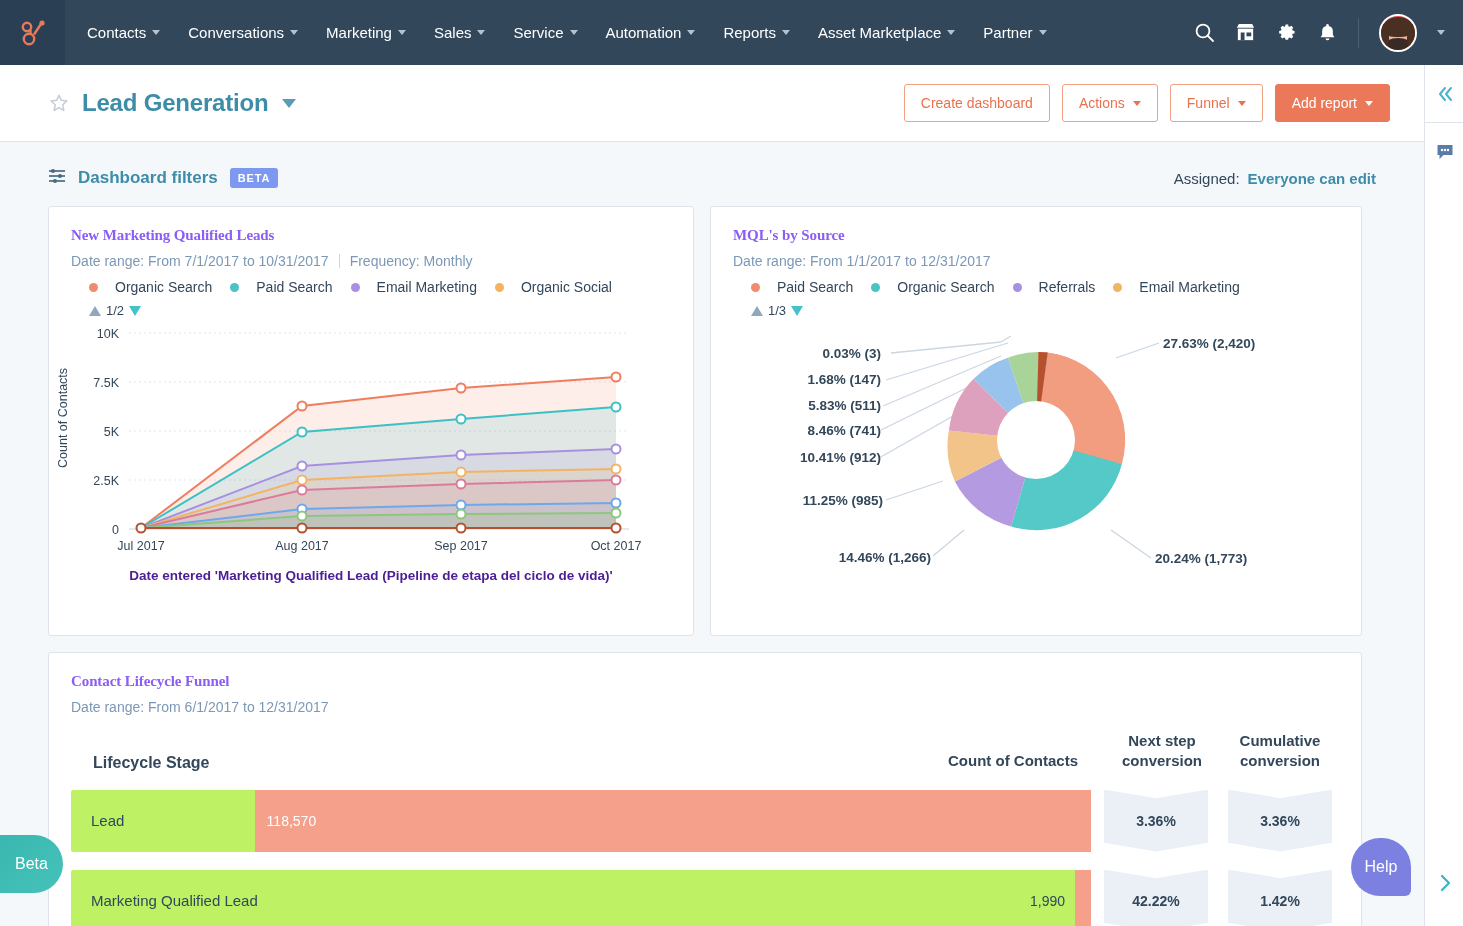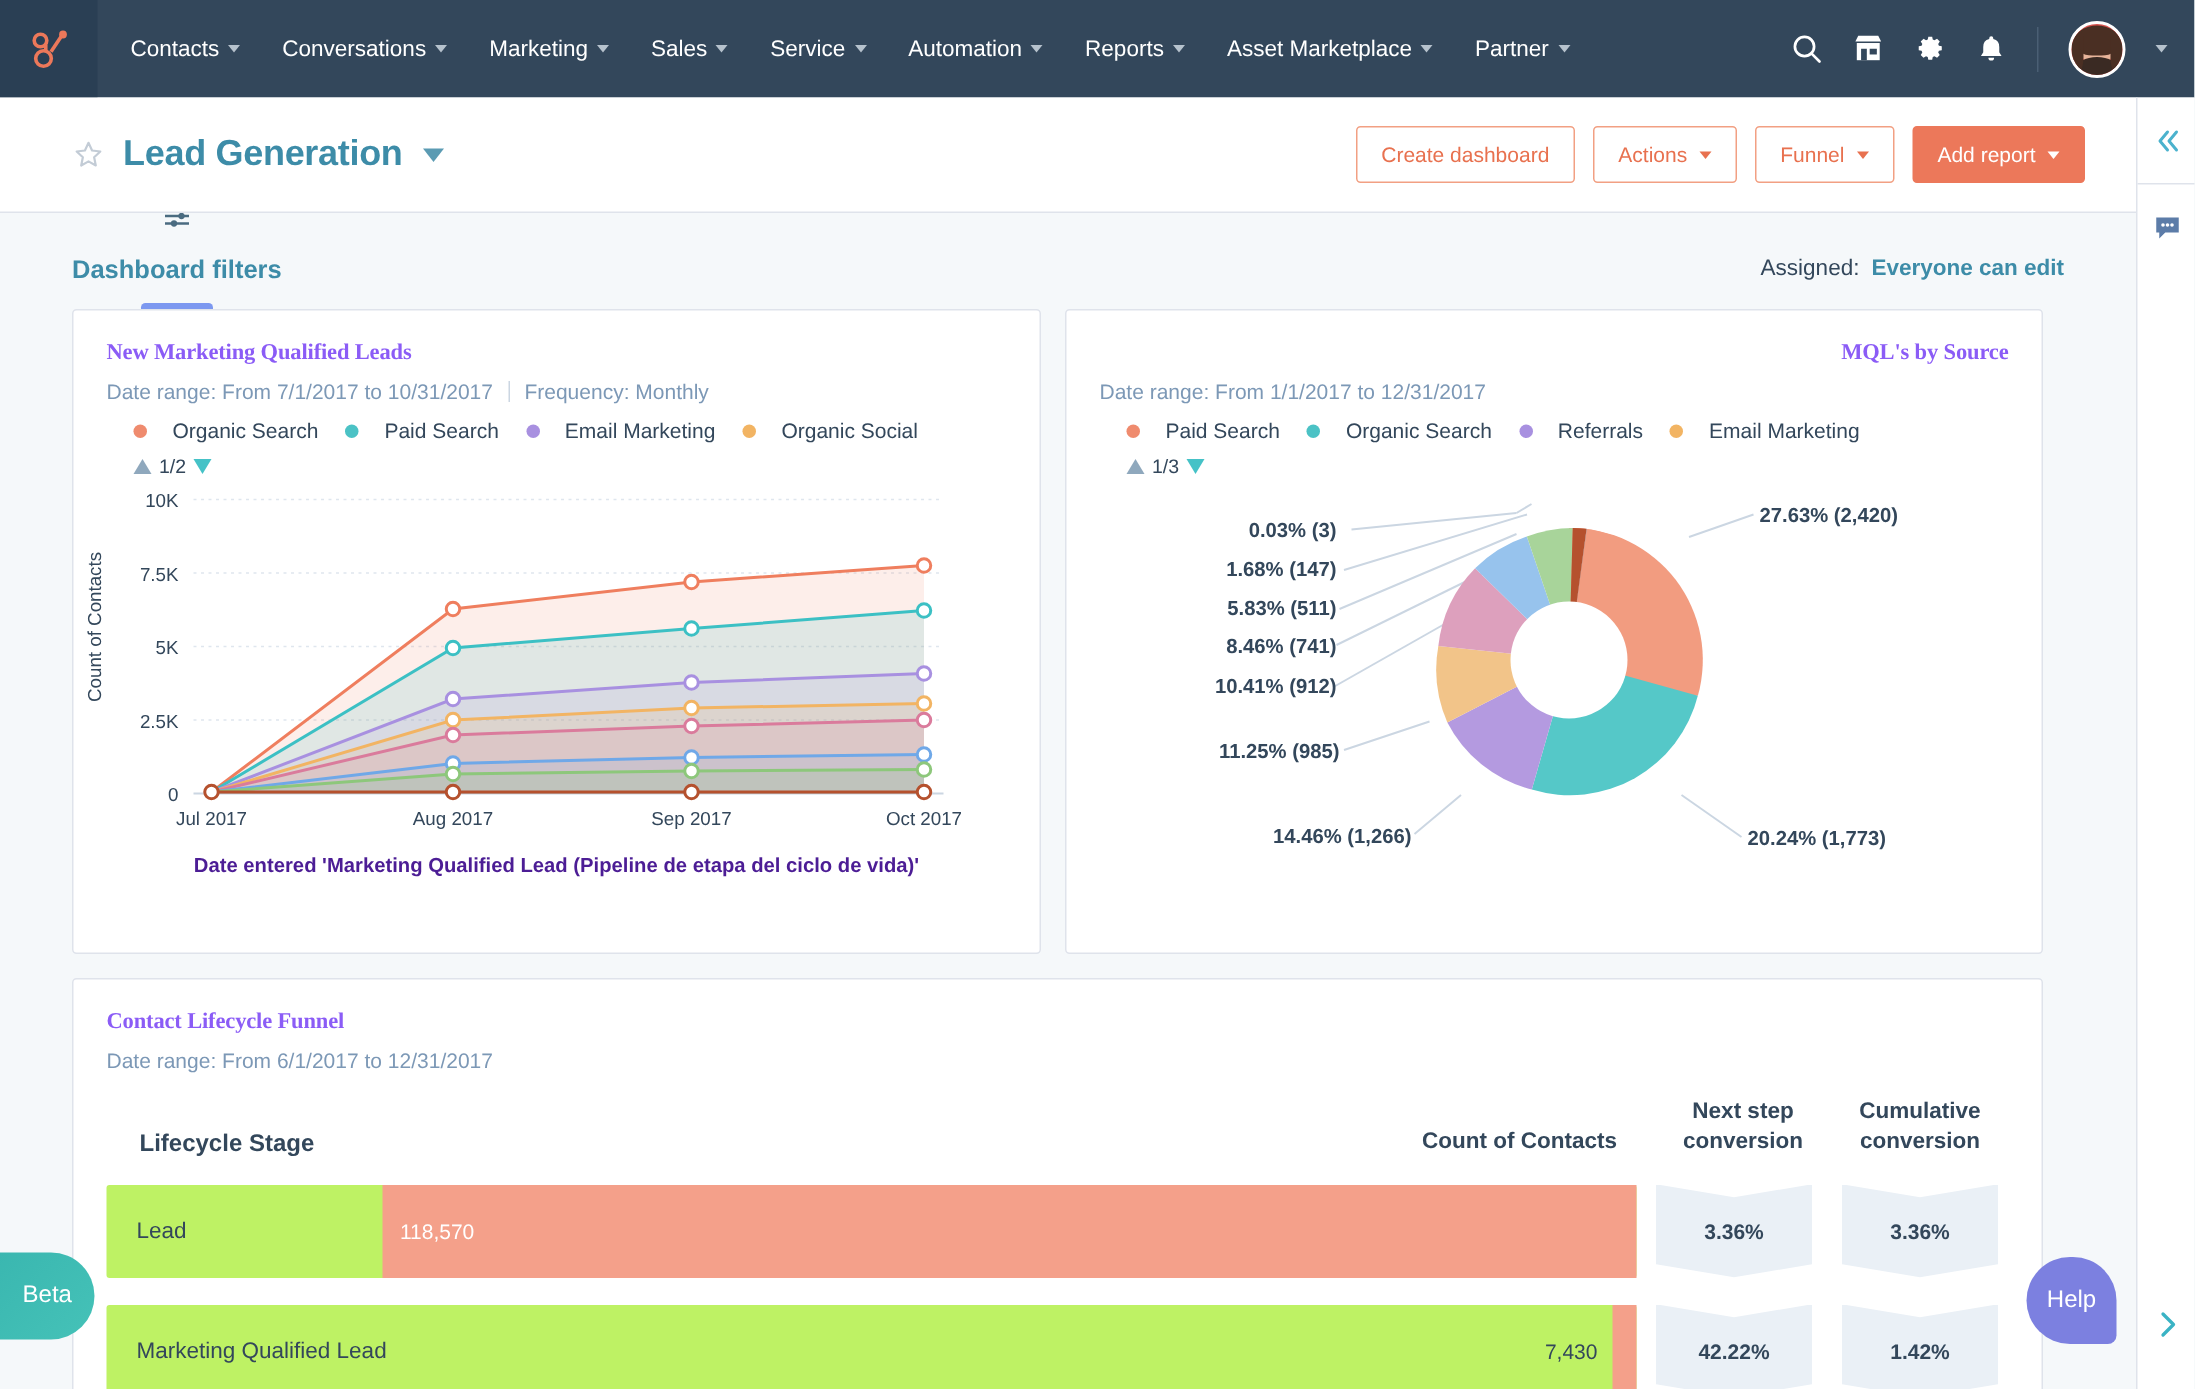--- a/index.html
+++ b/index.html
@@ -93,38 +93,38 @@
   }
 
   
   .main {
     position: absolute; top: 142px; left: 0; width: 1424px; height: 784px;
     background: #f5f8fa; overflow: hidden; padding: 0 48px;
   }
   .filters-row {
     display: flex; align-items: center; height: 58px; padding-top: 14px;
   }
-  .filters-left { display: flex; align-items: center; gap: 12px; cursor: pointer; flex-direction: column; }
+  .filters-left { display: flex; align-items: center; gap: 12px; cursor: pointer; }
   .filters-label { font-size: 17px; font-weight: bold; color: #3d8ca8; }
   .beta-badge {
     background: #7c98f0; color: #fff; font-size: 11px; font-weight: bold;
     letter-spacing: 0.8px; padding: 4px 8px; border-radius: 3px;
   }
   .assigned { margin-left: auto; display: flex; align-items: baseline; gap: 8px; font-size: 15px; }
   .assigned-label { color: #33475b; }
   .assigned-value { color: #3d8ca8; font-weight: bold; cursor: pointer; }
 
   
   .cards-row { display: flex; gap: 16px; margin-top: 6px; }
   .card {
     background: #fff; border: 1px solid #dfe3eb; border-radius: 3px;
     position: relative;
   }
   .card-a { width: 646px; height: 430px; }
-  .card-b { width: 652px; height: 430px; text-align: right; }
+  .card-b { width: 652px; height: 430px; }
   .card-inner { padding: 20px 22px 0 22px; }
   .card-title { font-size: 15px; font-weight: bold; color: #8b5cf6; letter-spacing: -0.1px; font-family: Liberation Serif, serif; }
   .card-sub { font-size: 14px; color: #7c98b6; margin-top: 9px; display: flex; align-items: center; gap: 10px; }
   .sub-div { width: 1px; height: 14px; background: #cbd6e2; }
   .legend { display: flex; align-items: center; gap: 18px; margin-top: 10px; padding-left: 18px; }
   .legend-item { display: flex; align-items: center; gap: 17px; font-size: 14px; color: #33475b; cursor: pointer; }
   .dot { width: 9px; height: 9px; border-radius: 50%; }
   .pager { display: flex; align-items: center; gap: 5px; margin-top: 8px; padding-left: 18px; font-size: 13px; color: #33475b; }
   .tri-up { width: 0; height: 0; border-left: 6px solid transparent; border-right: 6px solid transparent; border-bottom: 10px solid #8fa8bd; cursor: pointer; }
   .tri-down { width: 0; height: 0; border-left: 6px solid transparent; border-right: 6px solid transparent; border-top: 10px solid #45c2c7; cursor: pointer; }
@@ -582,21 +582,21 @@
         <div class="chev-cell">
           <span class="chev">
             <span class="chev-text">3.36%</span>
           </span>
         </div>
       </div>
 
       <div class="funnel-row">
         <div class="funnel-bar-wrap">
           <span class="funnel-label">Marketing Qualified Lead</span>
-          <span class="funnel-bar-value-out" style="right:26px">7,430</span>
+          <span class="funnel-bar-value-out" style="right:26px">1,990</span>
           <span class="funnel-bar" style="width:1.6%"></span>
         </div>
         <div class="chev-cell">
           <span class="chev">
             <span class="chev-text">42.22%</span>
           </span>
         </div>
         <div class="chev-cell">
           <span class="chev">
             <span class="chev-text">1.42%</span>

